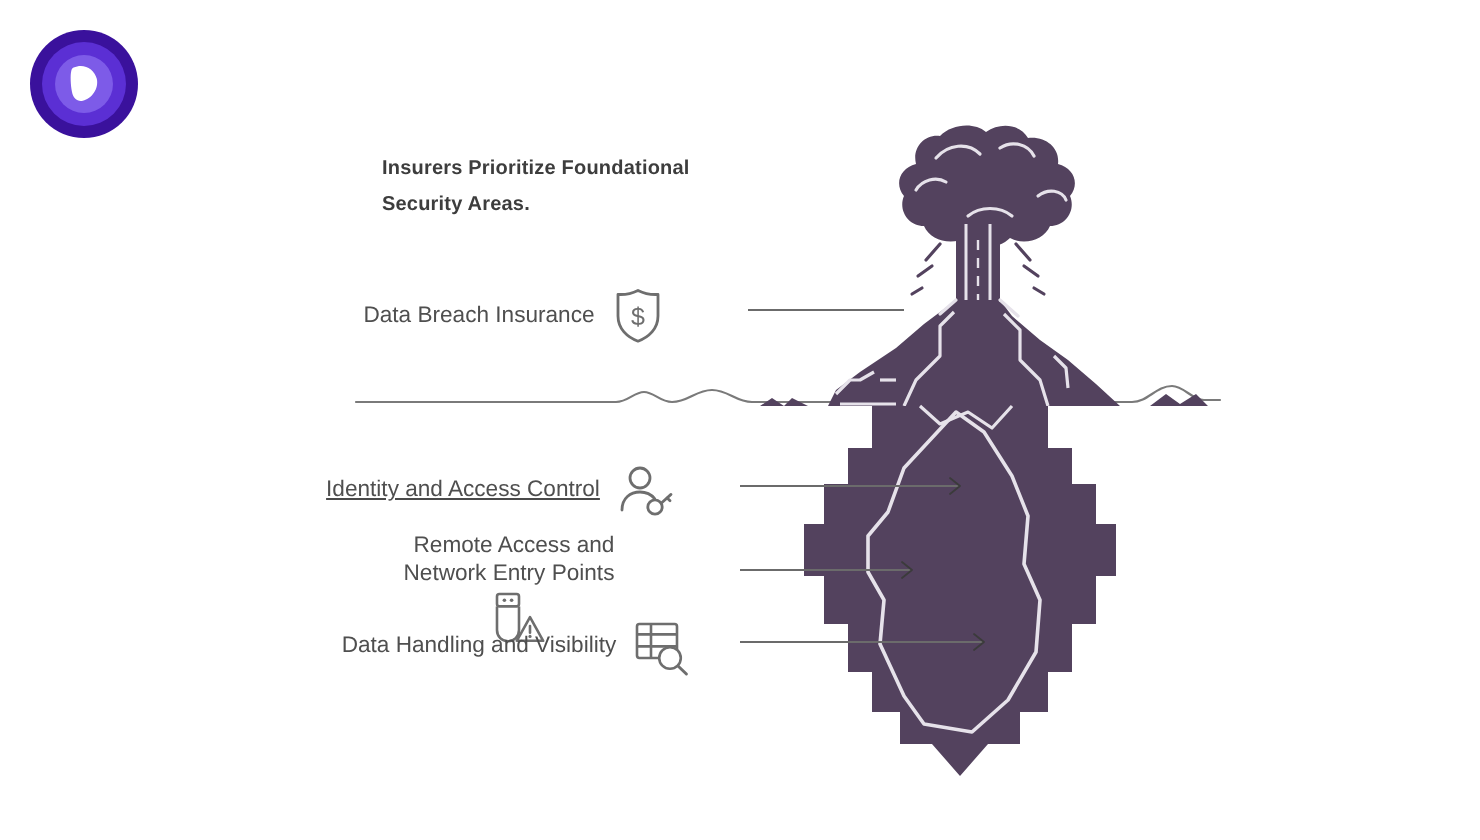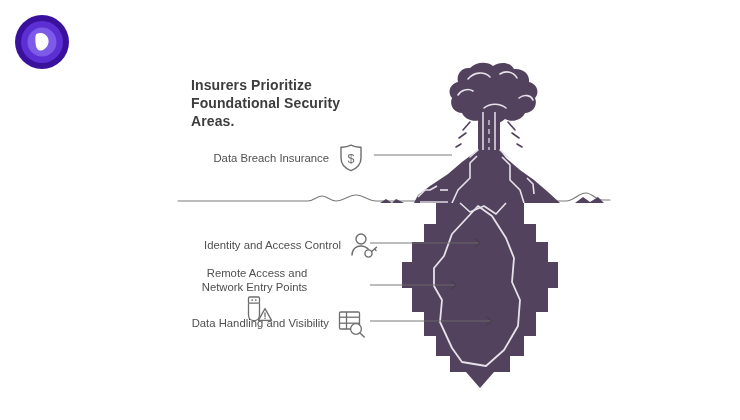--- a/index.html
+++ b/index.html
@@ -24,51 +24,51 @@
     width: 56px;
     height: 56px;
   }
 
   
   #page-title {
     position: absolute;
     left: 191px;
     top: 76px;
     width: 170px;
-    font-size: 14px;
+    font-size: 10px;
     font-weight: bold;
     line-height: 18px;
     color: #3d3d3d;
     letter-spacing: 0.1px;
   }
 
   
   .label-row {
     position: absolute;
     display: flex;
     align-items: center;
-    justify-content: flex-end;
+    justify-content: center;
   }
   .label-text {
     font-size: 11.3px;
     line-height: 14px;
     color: #4f4f4f;
     text-align: right;
     white-space: pre-line;
     margin-right: 7px;
   }
   .label-icon {
     width: 30px;
     height: 32px;
     flex: 0 0 30px;
     display: block;
   }
 
   #row-data-breach      { left: 150px; top: 142px; width: 216px; }
-  #row-identity-access  { left: 162px; top: 229px; width: 216px; }
+  #row-identity-access  { left: 142px; top: 229px; width: 216px; text-decoration: underline; }
   #row-remote-access    { left: 150px; top: 266px; width: 216px; flex-direction: column; }
   #row-data-handling    { left: 150px; top: 307px; width: 216px; }
 
   
   #iceberg-stage {
     position: absolute;
     left: 0;
     top: 0;
     width: 740px;
     height: 420px;

